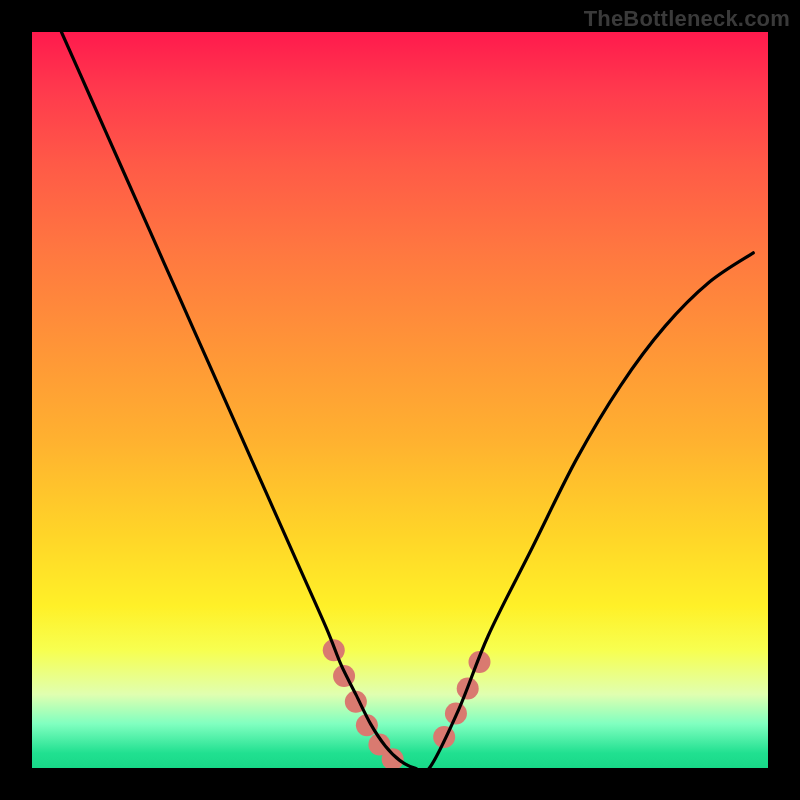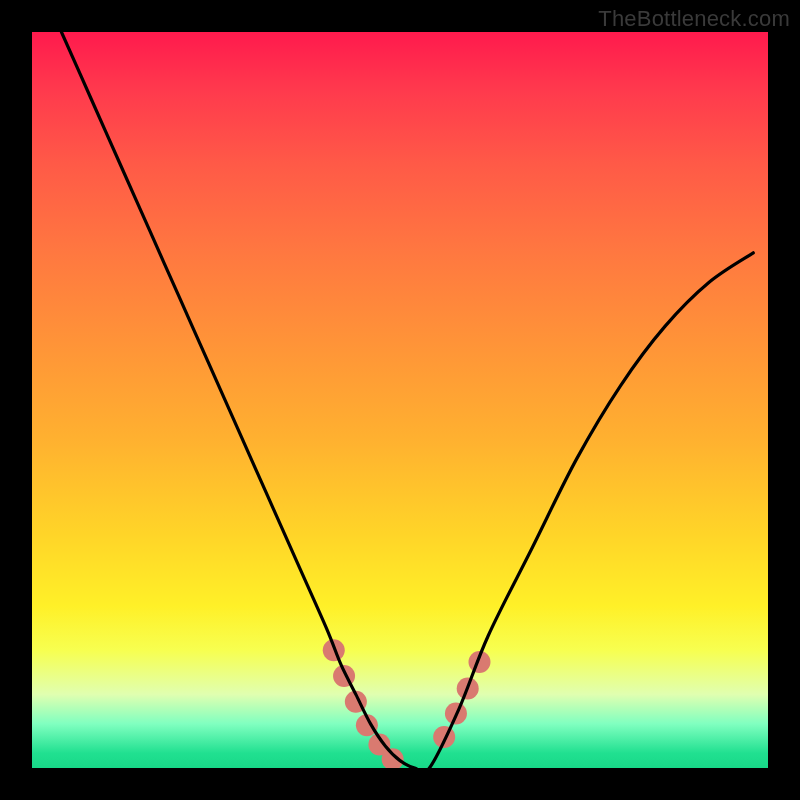--- a/index.html
+++ b/index.html
@@ -44,21 +44,21 @@
       #20e090 98%,
       #18d888 100%
     );
   }
   .watermark {
     position: absolute;
     top: 6px;
     right: 10px;
     font-family: Arial, Helvetica, sans-serif;
     font-size: 22px;
-    font-weight: 400;
+    font-weight: 700;
     color: #3a3a3a;
     letter-spacing: 0.2px;
     user-select: none;
   }
   svg.curve {
     position: absolute;
     inset: 0;
   }
   .beads circle {
     fill: #d97a70;

